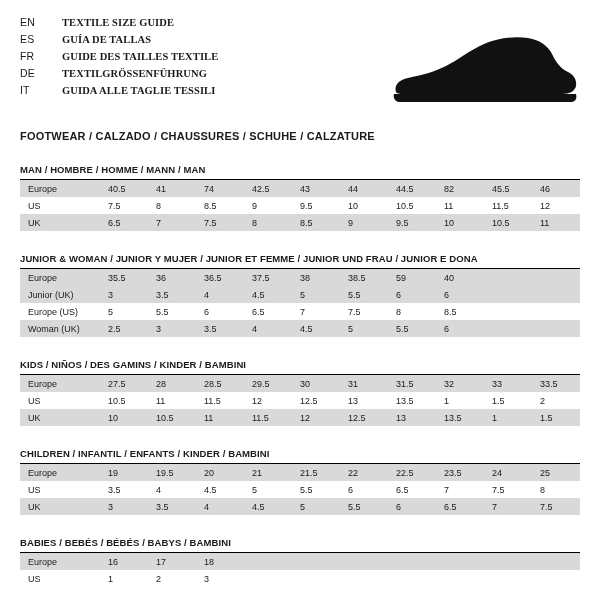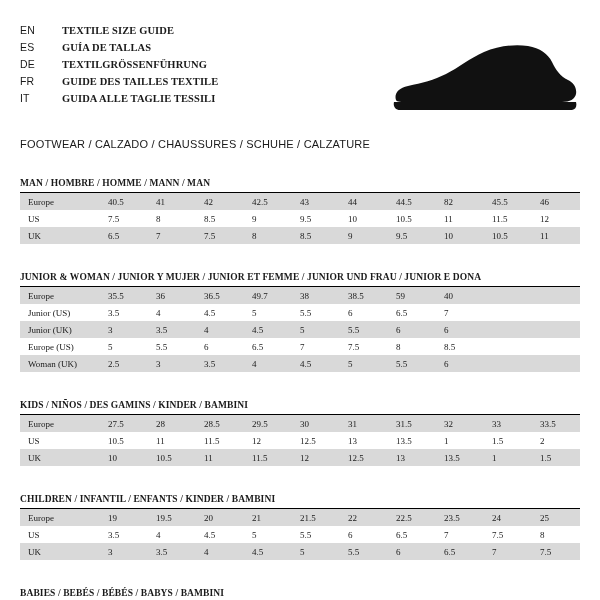--- a/index.html
+++ b/index.html
@@ -13,21 +13,21 @@
     font-family: "Liberation Sans", sans-serif;
     color: #1a1a1a;
     font-size: 9px;
     position: relative;
     overflow: hidden;
   }
   .page {
     width: 600px;
     height: 600px;
     box-sizing: border-box;
-    padding: 24px 20px 0 20px;
+    padding: 16px 20px 0 20px;
     position: relative;
   }
 
   
   .header {
     position: relative;
     height: 100px;
   }
   .lang-table {
     border-collapse: collapse;
@@ -51,30 +51,29 @@
 
   .shoe-art {
     position: absolute;
     top: 20px;
     right: 2px;
     width: 190px;
     height: 72px;
   }
 
   .section-title {
-    font-weight: normal;
+    font-weight: bold;
     font-size: 11px;
     letter-spacing: 0.2px;
     margin: 14px 0 0 0;
   }
 
   
   .group {
-    margin-top: 28px;
-    font-family: Liberation Serif, serif;
+    margin-top: 22px;
   }
   .group-title {
     font-weight: bold;
     font-size: 9.5px;
     letter-spacing: 0.1px;
     padding-bottom: 4px;
     border-bottom: 1px solid #000;
     margin-bottom: 0;
   }
   table.sizes {
@@ -110,26 +109,26 @@
       <tbody id="lang-rows">
           <tr>
             <td class="lang-code">EN</td>
             <td class="lang-title">TEXTILE SIZE GUIDE</td>
           </tr>
           <tr>
             <td class="lang-code">ES</td>
             <td class="lang-title">GUÍA DE TALLAS</td>
           </tr>
           <tr>
+            <td class="lang-code">FR</td>
+            <td class="lang-title">GUIDE DES TAILLES TEXTILE</td>
+          </tr>
+          <tr>
             <td class="lang-code">DE</td>
             <td class="lang-title">TEXTILGRÖSSENFÜHRUNG</td>
-          </tr>
-          <tr>
-            <td class="lang-code">FR</td>
-            <td class="lang-title">GUIDE DES TAILLES TEXTILE</td>
           </tr>
           <tr>
             <td class="lang-code">IT</td>
             <td class="lang-title">GUIDA ALLE TAGLIE TESSILI</td>
           </tr>
         </tbody>
     </table>
 
     <svg class="shoe-art" viewBox="0 0 190 72" aria-hidden="true">
       <path fill="#111111" d="M8,56 C6,50 10,44 20,42 C34,39 46,36 58,30 C70,24 82,14 96,8 C110,2 126,0 140,2 C152,4 160,10 164,18 C168,26 172,32 180,36 C186,39 189,44 188,50 C187,55 182,58 174,58 L20,58 C13,58 9,58 8,56 Z"></path>
@@ -141,21 +140,21 @@
 
   <div id="groups">
       <div class="group">
         <div class="group-title">MAN / HOMBRE / HOMME / MANN / MAN</div>
         <table class="sizes">
           <tbody>
             <tr class="shaded">
               <td class="rowlabel">Europe</td>
               <td>40.5</td>
               <td>41</td>
-              <td>42</td>
+              <td>74</td>
               <td>42.5</td>
               <td>43</td>
               <td>44</td>
               <td>44.5</td>
               <td>82</td>
               <td>45.5</td>
               <td>46</td>
             </tr>
             <tr>
               <td class="rowlabel">US</td>
@@ -188,38 +187,25 @@
       </div>
       <div class="group">
         <div class="group-title">JUNIOR &amp; WOMAN / JUNIOR Y MUJER / JUNIOR ET FEMME / JUNIOR UND FRAU / JUNIOR E DONA</div>
         <table class="sizes">
           <tbody>
             <tr class="shaded">
               <td class="rowlabel">Europe</td>
               <td>35.5</td>
               <td>36</td>
               <td>36.5</td>
-              <td>49.7</td>
+              <td>37.5</td>
               <td>38</td>
               <td>38.5</td>
               <td>59</td>
               <td>40</td>
-              <td class="empty"></td>
-              <td class="empty"></td>
-            </tr>
-            <tr>
-              <td class="rowlabel">Junior (US)</td>
-              <td>3.5</td>
-              <td>4</td>
-              <td>4.5</td>
-              <td>5</td>
-              <td>5.5</td>
-              <td>6</td>
-              <td>6.5</td>
-              <td>7</td>
               <td class="empty"></td>
               <td class="empty"></td>
             </tr>
             <tr class="shaded">
               <td class="rowlabel">Junior (UK)</td>
               <td>3</td>
               <td>3.5</td>
               <td>4</td>
               <td>4.5</td>
               <td>5</td>

